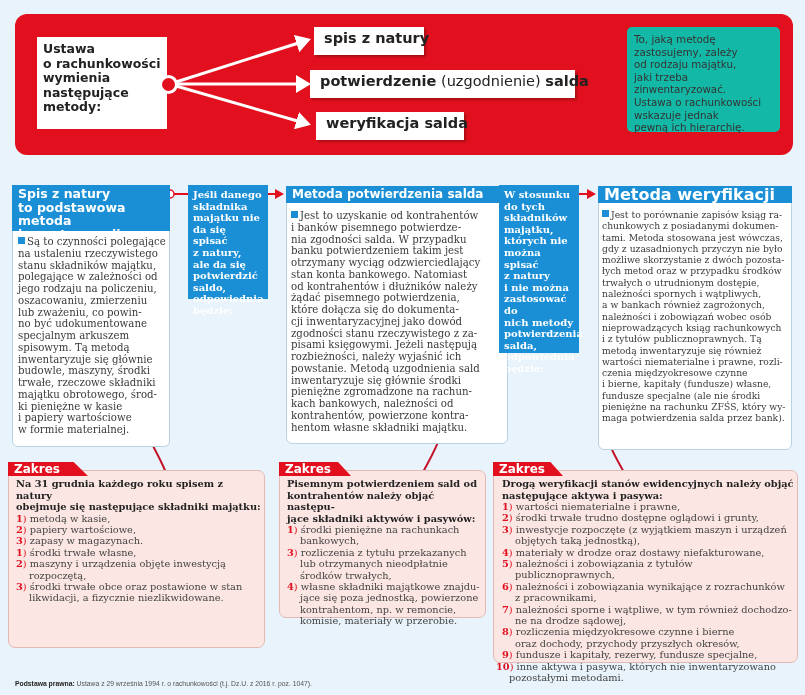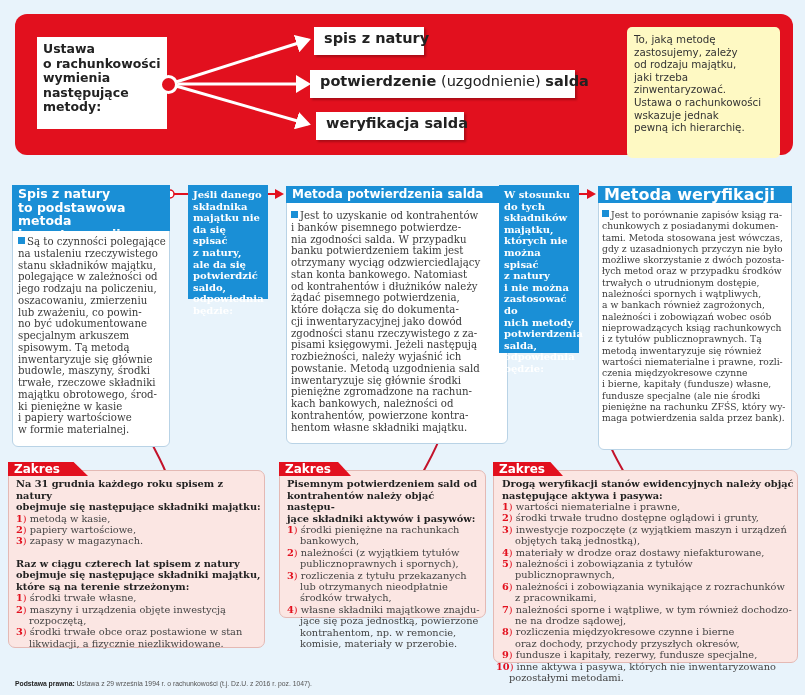--- a/index.html
+++ b/index.html
@@ -8,21 +8,21 @@
 
   
   #top-panel { left: 15px; top: 14px; width: 778px; height: 141px; background: #e2101e; border-radius: 12px; }
   #intro-box { left: 37px; top: 37px; width: 130px; height: 92px; background: #fff; padding: 5px 6px; font-family: "DejaVu Sans", sans-serif; font-weight: bold; font-size: 12.5px; line-height: 14.5px; color: #222; }
   #hub-dot { left: 159px; top: 75px; width: 19px; height: 19px; border-radius: 50%; background: #e2101e; border: 3px solid #fff; }
   .method-box { background: #fff; font-family: "DejaVu Sans", sans-serif; font-size: 14.5px; padding: 3px 10px; box-shadow: 2px 2px 2px rgba(0,0,0,0.25); white-space: nowrap; }
   .method-box b { font-weight: bold; }
   #method-1 { left: 314px; top: 27px; width: 110px; height: 28px; font-weight: bold; }
   #method-2 { left: 310px; top: 70px; width: 265px; height: 28px; }
   #method-3 { left: 316px; top: 112px; width: 148px; height: 28px; font-weight: bold; }
-  #note-box { left: 627px; top: 27px; width: 153px; height: 131px; background: #fef9c3; border-radius: 5px; padding: 6px 7px; font-family: "DejaVu Sans", sans-serif; font-size: 10.3px; line-height: 12.6px; color: #333; white-space: pre-line; }
+  #note-box { left: 627px; top: 27px; width: 153px; height: 105px; background: #14b8a6; border-radius: 5px; padding: 6px 7px; font-family: "DejaVu Sans", sans-serif; font-size: 10.3px; line-height: 12.6px; color: #333; white-space: pre-line; }
 
   
   .col-box { background: #fff; border: 1px solid #b9d3e6; border-radius: 6px; }
   .col-head { background: #1a8fd6; color: #fff; font-family: "DejaVu Sans", sans-serif; font-weight: bold; }
   .col-body { font-size: 10.2px; line-height: 11.75px; color: #3a3a3a; white-space: pre-line; }
   .bullet-sq { display: inline-block; width: 7px; height: 7px; background: #1a8fd6; margin-right: 2px; vertical-align: 1px; }
 
   #col1 { left: 12px; top: 185px; width: 158px; height: 262px; }
   #col1-head { left: 12px; top: 185px; width: 158px; height: 46px; font-size: 12.5px; line-height: 13.5px; padding: 2px 6px; }
   #col1-body { left: 18px; top: 236px; width: 150px; }
@@ -212,43 +212,38 @@
 <div id="zakres1" class="abs zakres-box"></div>
 <div id="zakres1-tag" class="abs zakres-tag">Zakres</div>
 <div id="zakres1-content" class="abs">
     <div class="z-intro">Na 31 grudnia każdego roku spisem z natury
 obejmuje się następujące składniki majątku:</div>
     <div class="z-list">
       <div class="z-item"><span class="z-num">1</span><span class="z-num" style="font-weight: normal;">) </span><span>metodą w kasie,</span></div>
       <div class="z-item"><span class="z-num">2</span><span class="z-num" style="font-weight: normal;">) </span><span>papiery wartościowe,</span></div>
       <div class="z-item"><span class="z-num">3</span><span class="z-num" style="font-weight: normal;">) </span><span>zapasy w magazynach.</span></div>
     </div>
-    <div class="z-intro" style="margin-top: 11px;">Raz w ciągu czterech lat spisem z natury
-obejmuje się następujące składniki majątku,
-które są na terenie strzeżonym:</div>
     <div class="z-list">
       <div class="z-item"><span class="z-num">1</span><span class="z-num" style="font-weight: normal;">) </span><span>środki trwałe własne,</span></div>
       <div class="z-item"><span class="z-num">2</span><span class="z-num" style="font-weight: normal;">) </span><span>maszyny i urządzenia objęte inwestycją
 rozpoczętą,</span></div>
       <div class="z-item"><span class="z-num">3</span><span class="z-num" style="font-weight: normal;">) </span><span>środki trwałe obce oraz postawione w stan
 likwidacji, a fizycznie niezlikwidowane.</span></div>
     </div>
   </div>
 
 <div id="zakres2" class="abs zakres-box"></div>
 <div id="zakres2-tag" class="abs zakres-tag">Zakres</div>
 <div id="zakres2-content" class="abs">
     <div class="z-intro">Pisemnym potwierdzeniem sald od
 kontrahentów należy objąć następu-
 jące składniki aktywów i pasywów:</div>
     <div class="z-list">
       <div class="z-item"><span class="z-num">1</span><span class="z-num" style="font-weight: normal;">) </span><span>środki pieniężne na rachunkach
 bankowych,</span></div>
-      <div class="z-item"><span class="z-num">2</span><span class="z-num" style="font-weight: normal;">) </span><span>należności (z wyjątkiem tytułów
-publicznoprawnych i spornych),</span></div>
       <div class="z-item"><span class="z-num">3</span><span class="z-num" style="font-weight: normal;">) </span><span>rozliczenia z tytułu przekazanych
 lub otrzymanych nieodpłatnie
 środków trwałych,</span></div>
       <div class="z-item"><span class="z-num">4</span><span class="z-num" style="font-weight: normal;">) </span><span>własne składniki majątkowe znajdu-
 jące się poza jednostką, powierzone
 kontrahentom, np. w remoncie,
 komisie, materiały w przerobie.</span></div>
     </div>
   </div>
 

